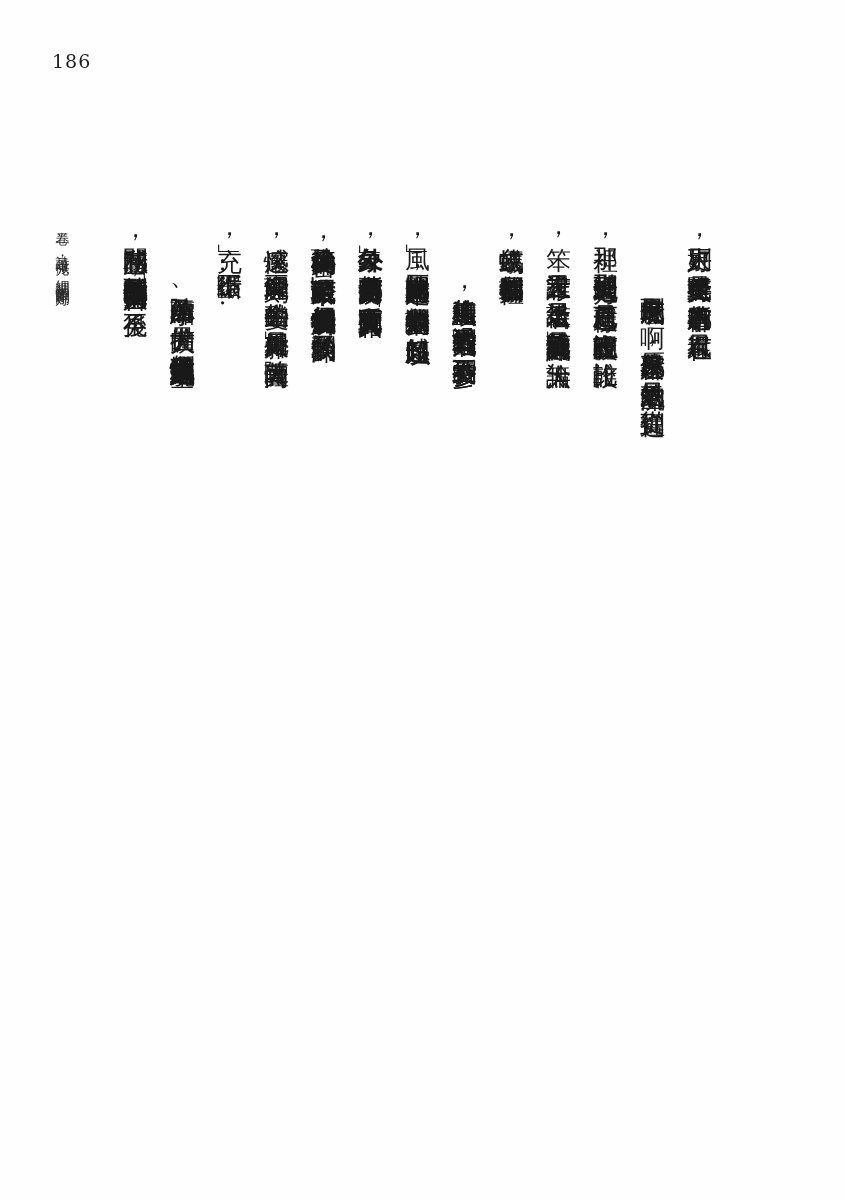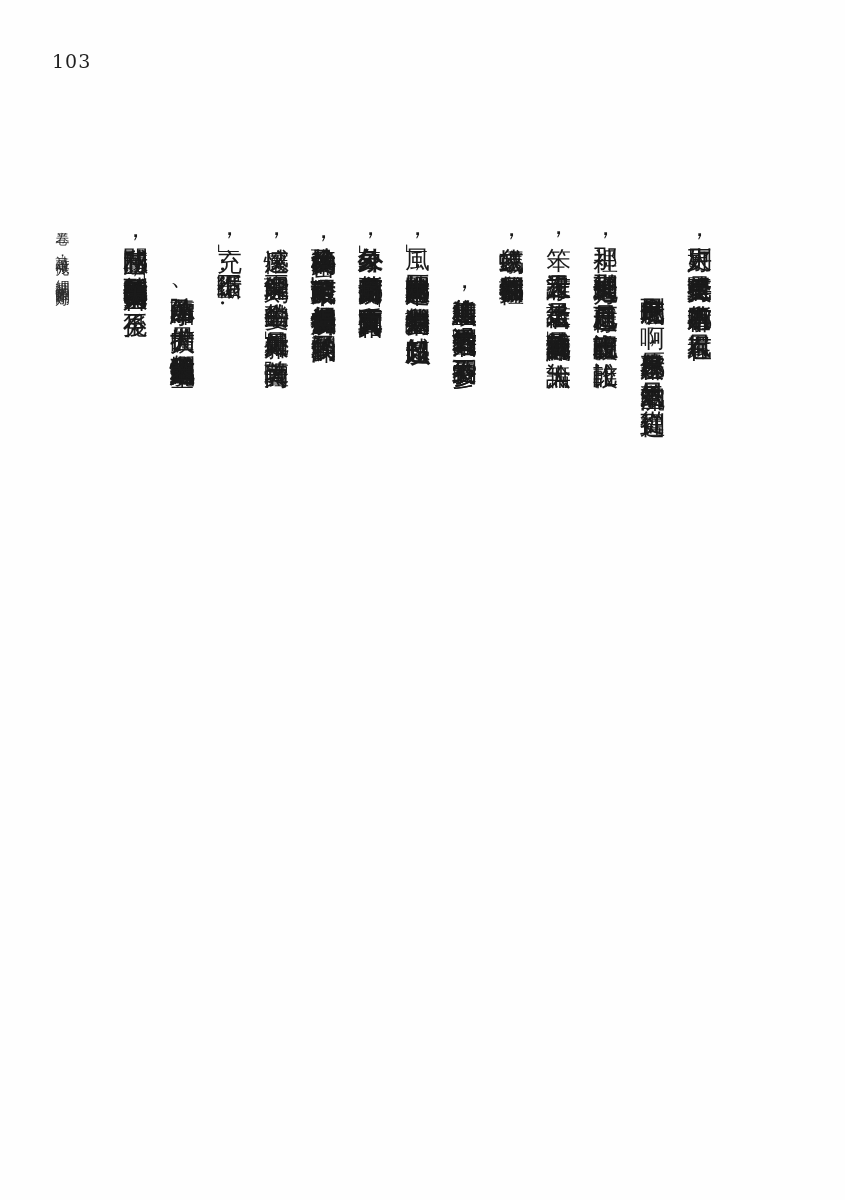--- a/index.html
+++ b/index.html
@@ -60,21 +60,21 @@
   .col.indent {
     text-indent: 2em;
   }
   .seg.bold {
     font-weight: bold;
   }
 </style>
 </head>
 <body>
 
-<div class="page-number">103</div>
+<div class="page-number">186</div>
 
 <div class="chapter-sidebar">
   <span>卷二</span>
   <span>詩是微光，細細品來剛剛好</span>
 </div>
 
 <div class="text-columns">
     <div class="col"><span class="seg">別人更好，或者是堅持得更久。所有的人事都過了，只有風還在。</span></div>
     <div class="col indent"><span class="seg">風到底是什麼呢？啊，原來風什麼都不是，只是空氣的流動。從這裡到</span></div>
     <div class="col"><span class="seg">那裡，從那裡到更遠的地方，就只是這樣而已，沒有誰比較聰明、誰比較</span></div>

